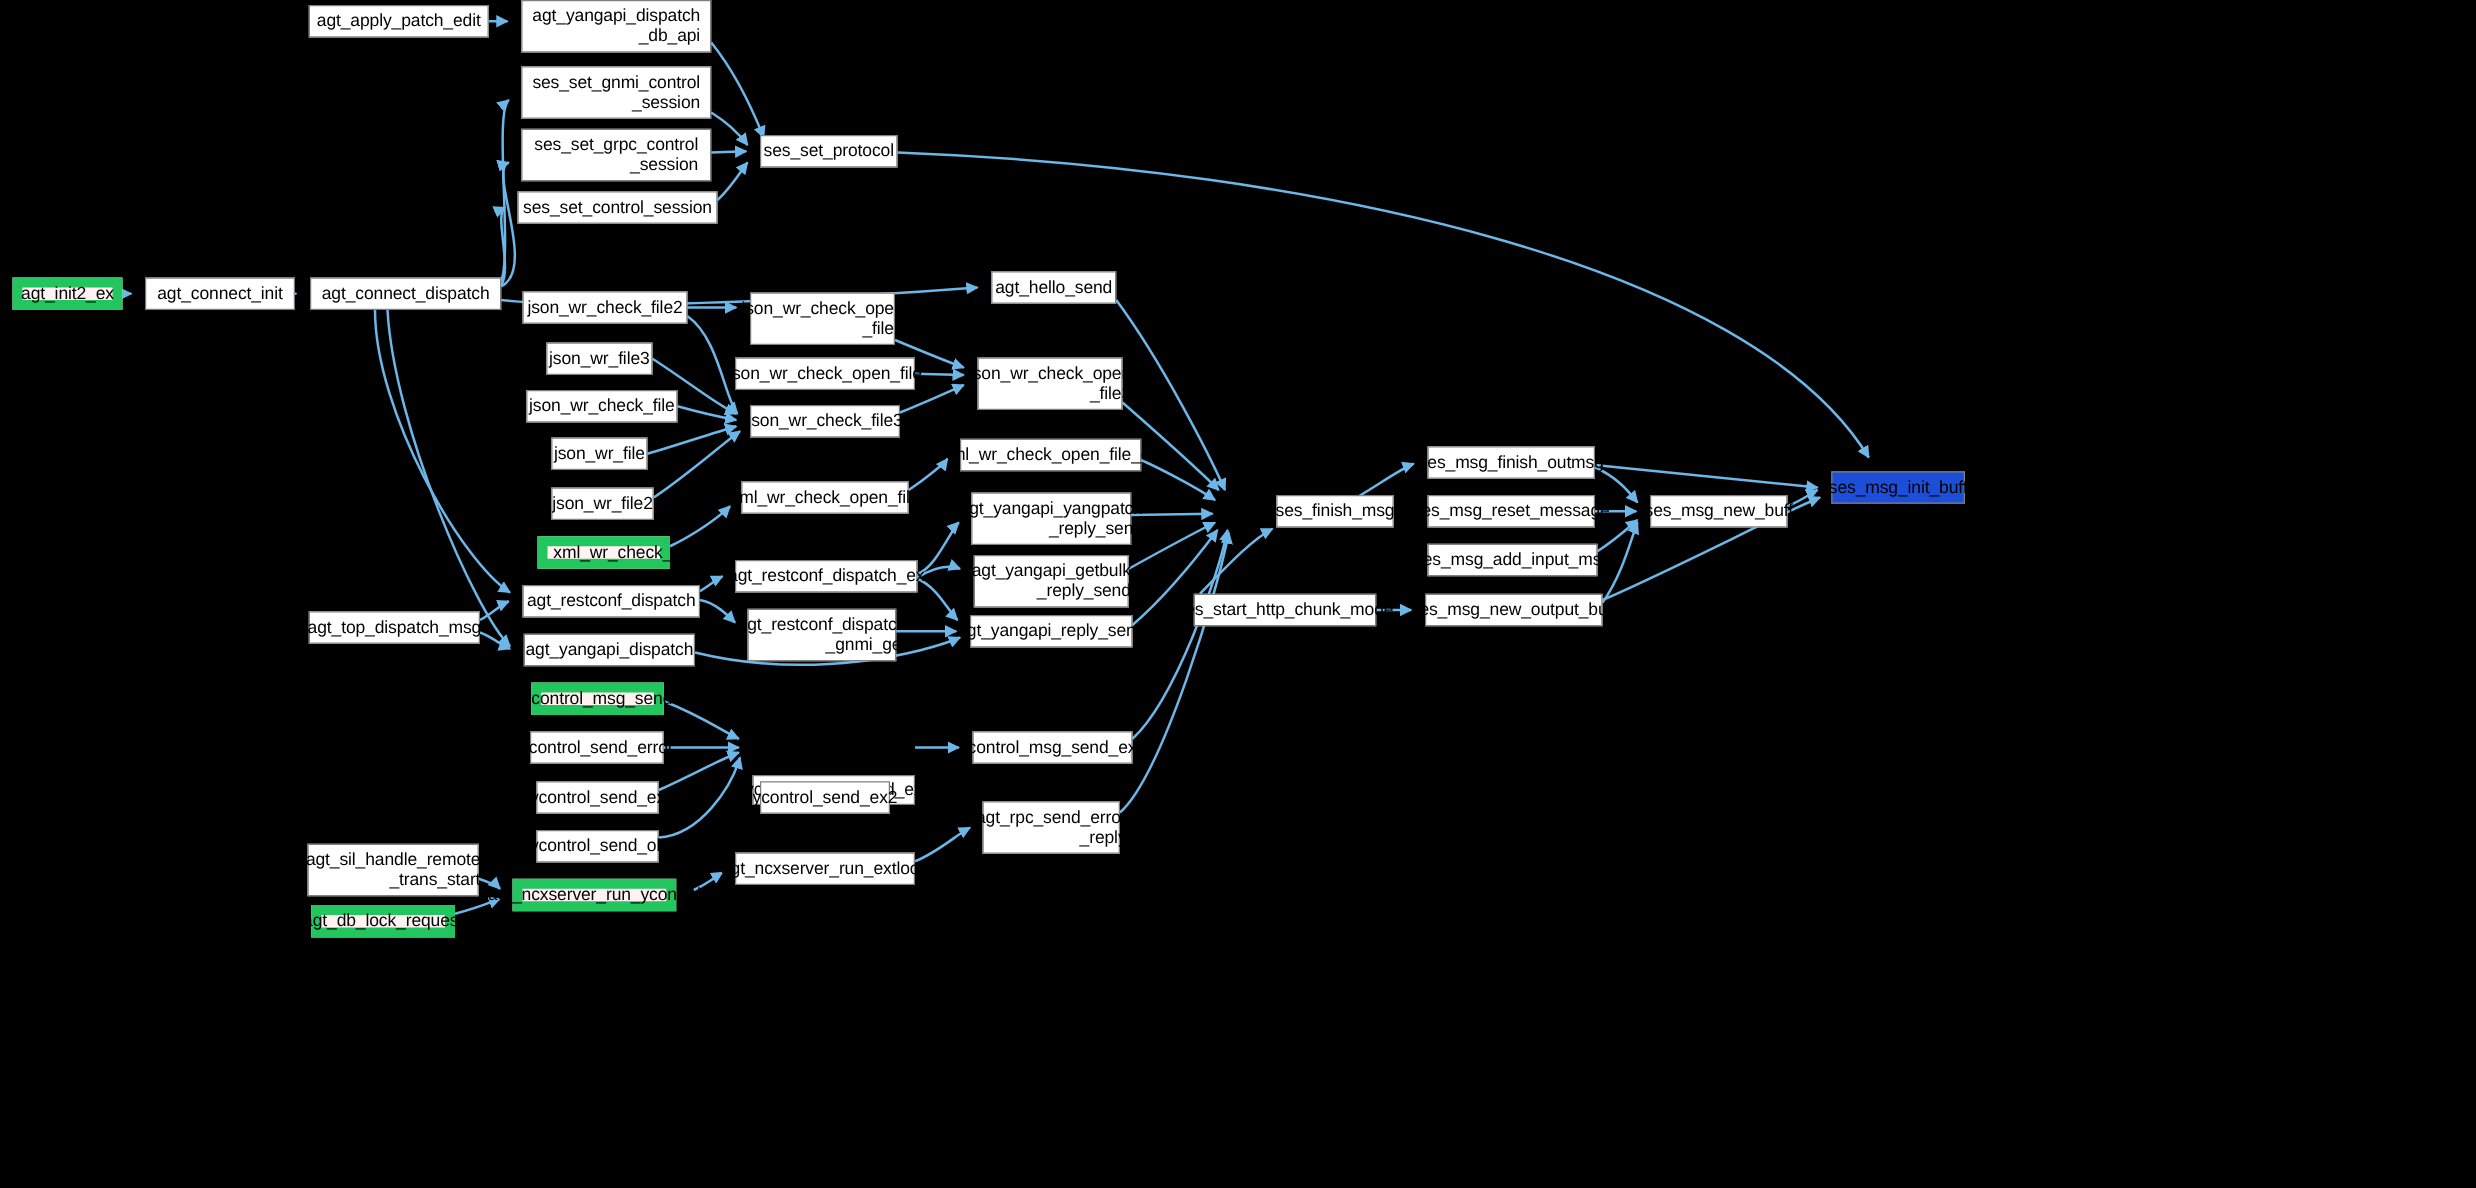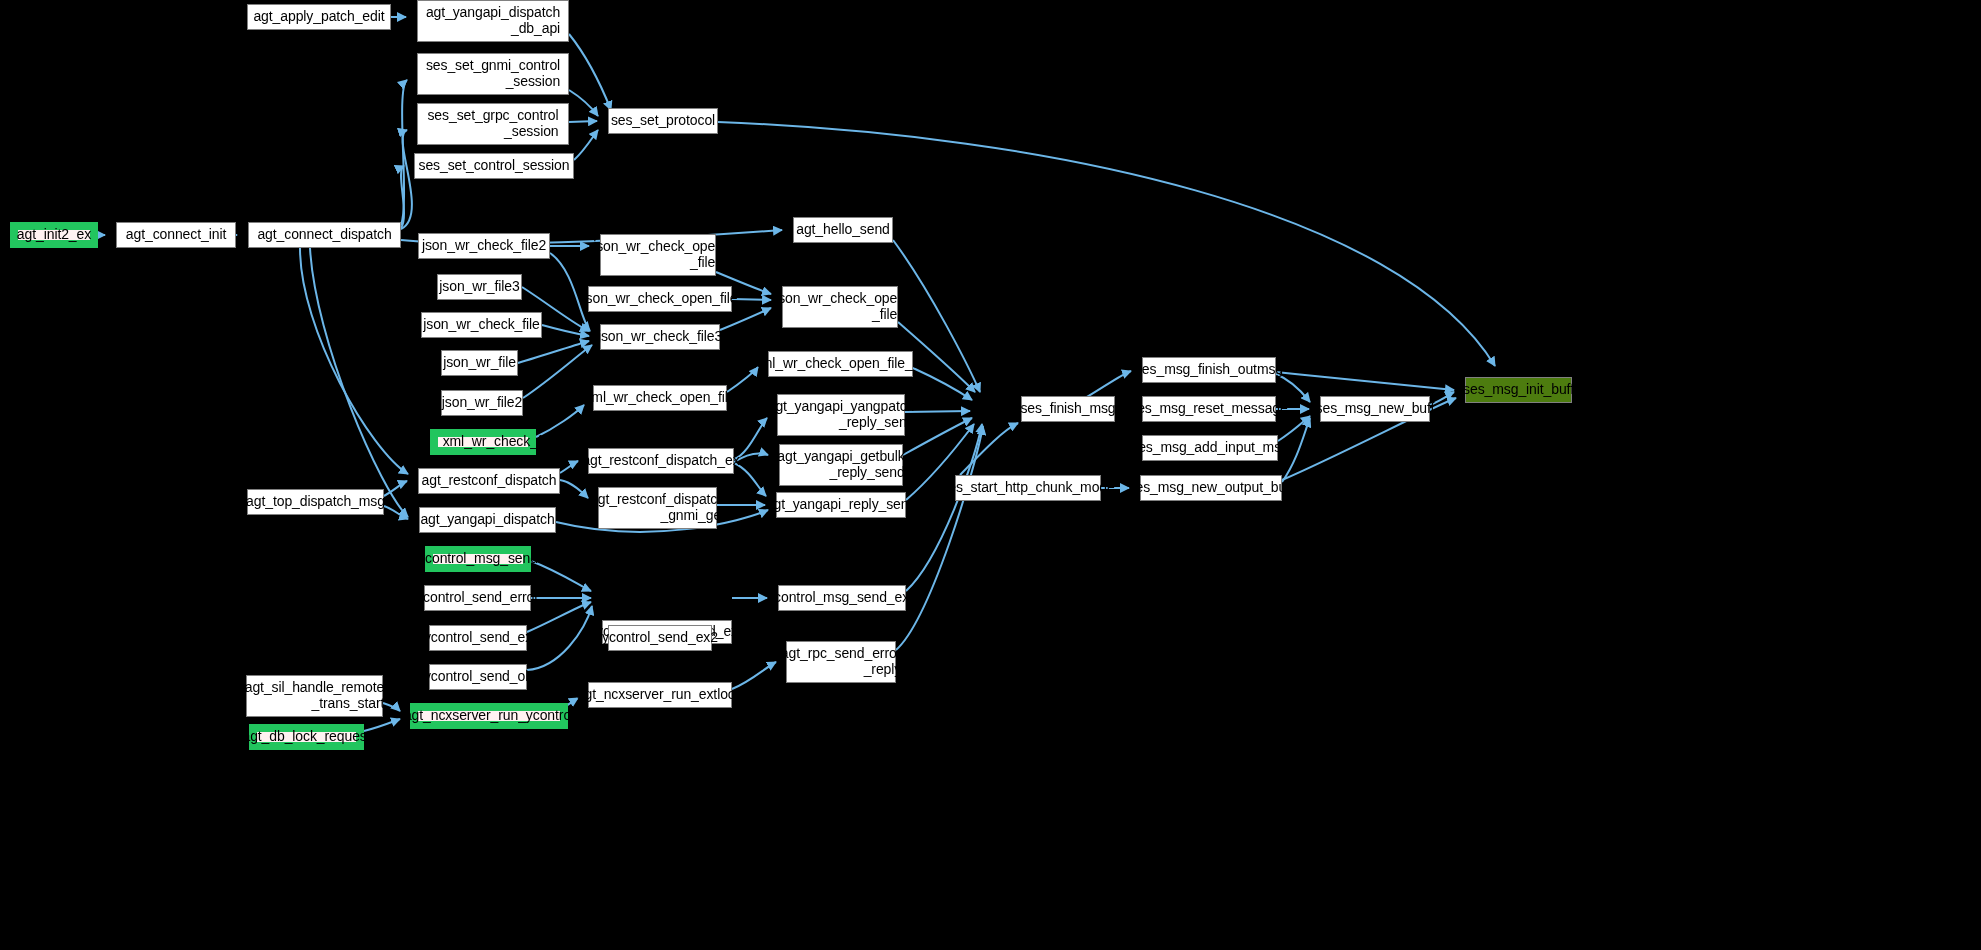--- a/index.html
+++ b/index.html
@@ -38,21 +38,21 @@
     justify-content: center;
     white-space: pre-line;
     letter-spacing: -0.1px;
     z-index: 5;
   }
   .node.highlight {
     border: 8px solid #22c55e;
     background: #fff2f2;
   }
   .node.current {
-    background: #4d7c0f;
+    background: #1d4ed8;
     border: 1px solid #808080;
   }
 </style>
 </head>
 <body>
 
 <div id="canvas">
   <svg id="edge-layer" viewBox="0 0 1981 950" xmlns="http://www.w3.org/2000/svg">
     <defs>
       <marker id="arrow" viewBox="0 0 10 10" refX="9" refY="5" markerWidth="5" markerHeight="5" orient="auto-start-reverse">
@@ -175,16 +175,16 @@
       <div class="node" style="left: 602px; top: 585px; width: 130px; height: 24px; margin-top: 35px;">ycontrol_msg_send_ex</div>
       <div class="node" style="left: 778px; top: 585px; width: 128px; height: 26px;">ycontrol_msg_send_ex2</div>
       <div class="node" style="left: 429px; top: 625px; width: 98px; height: 26px;">ycontrol_send_ex</div>
       <div class="node" style="left: 608px; top: 625px; width: 104px; height: 26px;">ycontrol_send_ex2</div>
       <div class="node" style="left: 429px; top: 664px; width: 98px; height: 26px;">ycontrol_send_ok</div>
       <div class="node" style="left: 786px; top: 641px; width: 110px; height: 42px;">agt_rpc_send_error
 _reply</div>
       <div class="node" style="left: 246px; top: 675px; width: 137px; height: 42px;">agt_sil_handle_remote
 _trans_start</div>
       <div class="node" style="left: 588px; top: 682px; width: 144px; height: 26px;">agt_ncxserver_run_extloop</div>
-      <div class="node highlight" style="left: 410px; top: 703px; width: 158px; height: 26px;">agt_ncxserver_run_ycontrol</div>
+      <div class="node highlight" style="left: 410px; top: 703px; width: 131px; height: 26px;">agt_ncxserver_run_ycontrol</div>
       <div class="node highlight" style="left: 249px; top: 724px; width: 115px; height: 26px;">agt_db_lock_request</div>
     </div>
 </div>
 
 </body></html>

